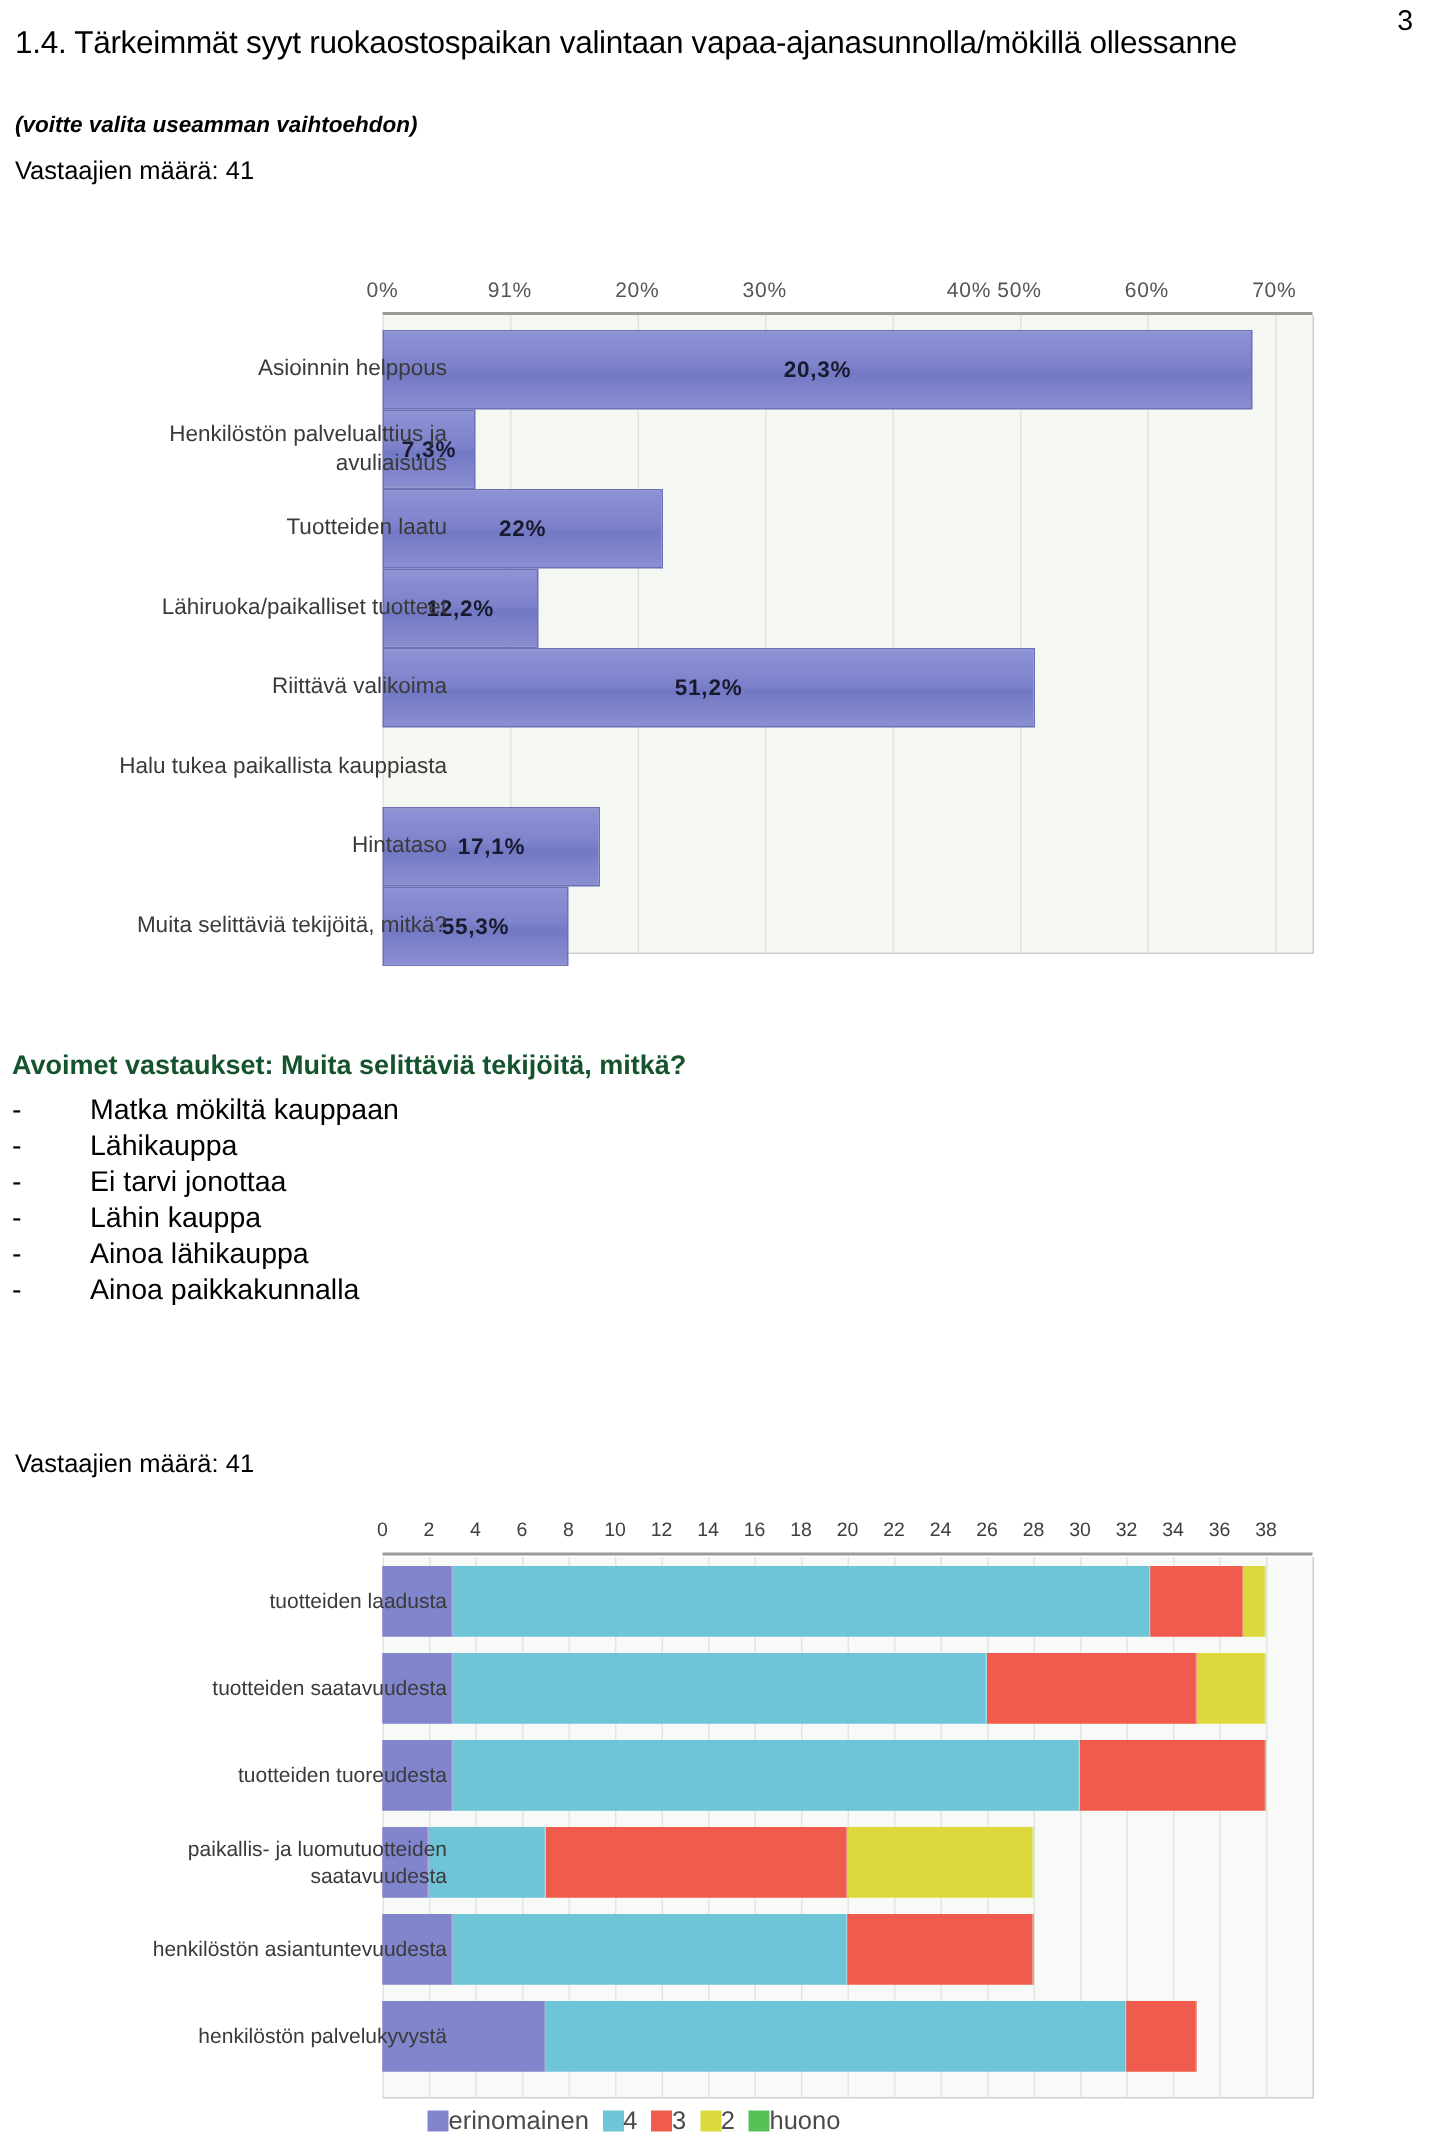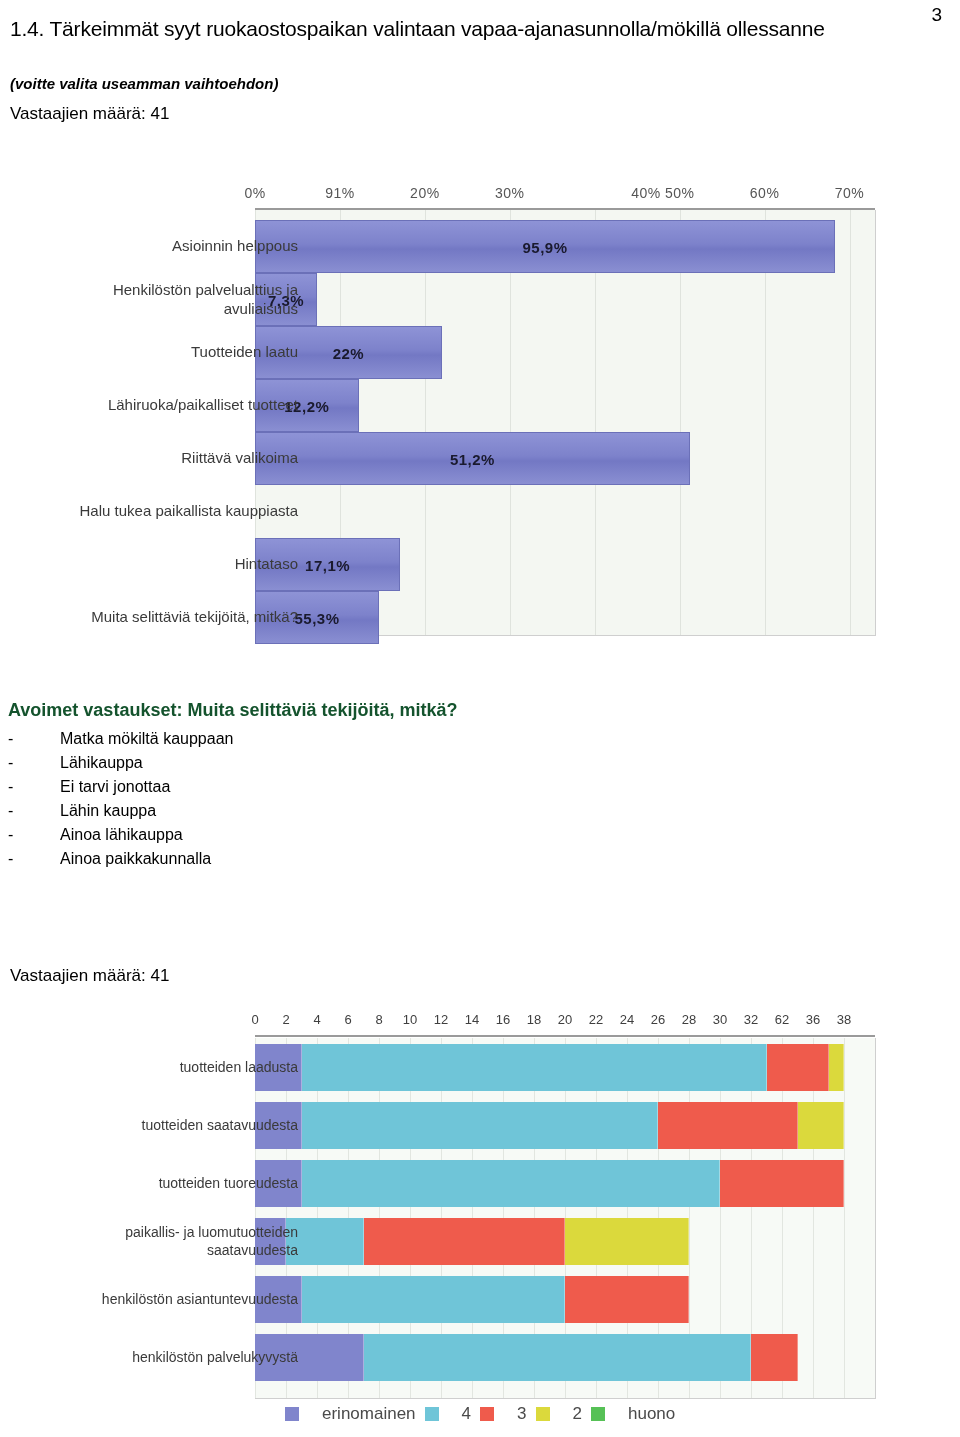--- a/index.html
+++ b/index.html
@@ -64,21 +64,21 @@
     position:absolute;right:662px;
     font-size:15px;line-height:19px;color:#3a3a3a;text-align:right;width:300px;
     white-space:pre-line;
   }
 
   
   .open-title{
     position:absolute;left:8px;top:700px;font-size:18px;font-weight:bold;color:#14532d;
   }
   .open-item{
-    position:absolute;left:8px;font-size:16px;color:#000;white-space:nowrap;
+    position:absolute;left:8px;font-size:19px;color:#000;white-space:nowrap;
   }
   .open-item .dash{display:inline-block;width:52px;}
 
   
   .q2-title{
     position:absolute;left:10px;top:930px;width:940px;
     font-size:21px;line-height:26px;color:#000;
   }
   .q2-count{
     position:absolute;left:10px;top:966px;font-size:17px;color:#000;
@@ -104,21 +104,21 @@
   .c2-seg{position:absolute;top:0;height:100%;box-sizing:border-box;}
   .c2-cat{
     position:absolute;right:662px;
     font-size:14px;line-height:18px;color:#3a3a3a;text-align:right;width:300px;
     white-space:pre-line;
   }
   .legend{
     position:absolute;left:285px;top:1404px;
     display:flex;align-items:center;gap:9px;font-size:17px;color:#4a4a4a;
   }
-  .legend-item{display:flex;align-items:center;gap:23px;}
+  .legend-item{display:flex;align-items:center;gap:0;}
   .legend-swatch{width:14px;height:14px;display:inline-block;}
 </style>
 </head>
 <body>
 
 <div class="page">
 
   <div class="page-number">3</div>
 
   <div class="q-title">1.4. Tärkeimmät syyt ruokaostospaikan valintaan vapaa-ajanasunnolla/mökillä ollessanne</div>
@@ -140,21 +140,21 @@
       <div class="c1-grid" style="left: 0px;"></div>
       <div class="c1-grid" style="left: 84.9315px;"></div>
       <div class="c1-grid" style="left: 169.863px;"></div>
       <div class="c1-grid" style="left: 254.795px;"></div>
       <div class="c1-grid" style="left: 339.726px;"></div>
       <div class="c1-grid" style="left: 424.658px;"></div>
       <div class="c1-grid" style="left: 509.589px;"></div>
       <div class="c1-grid" style="left: 594.521px;"></div>
       <div class="c1-row" style="top: 10px; width: 620px;">
         <div class="c1-bar" style="width: 580.082px;"></div>
-        <div class="c1-val" style="left: 290.041px; transform: translate(-50%, -50%);">95,9%</div>
+        <div class="c1-val" style="left: 290.041px; transform: translate(-50%, -50%);">20,3%</div>
       </div>
       <div class="c1-row" style="top: 63px; width: 620px;">
         <div class="c1-bar" style="width: 62px;"></div>
         <div class="c1-val" style="left: 31px; transform: translate(-50%, -50%);">7,3%</div>
       </div>
       <div class="c1-row" style="top: 116px; width: 620px;">
         <div class="c1-bar" style="width: 186.849px;"></div>
         <div class="c1-val" style="left: 93.4247px; transform: translate(-50%, -50%);">22%</div>
       </div>
       <div class="c1-row" style="top: 169px; width: 620px;">
@@ -198,21 +198,21 @@
       <div class="c2-tick" style="left: 217px;">14</div>
       <div class="c2-tick" style="left: 248px;">16</div>
       <div class="c2-tick" style="left: 279px;">18</div>
       <div class="c2-tick" style="left: 310px;">20</div>
       <div class="c2-tick" style="left: 341px;">22</div>
       <div class="c2-tick" style="left: 372px;">24</div>
       <div class="c2-tick" style="left: 403px;">26</div>
       <div class="c2-tick" style="left: 434px;">28</div>
       <div class="c2-tick" style="left: 465px;">30</div>
       <div class="c2-tick" style="left: 496px;">32</div>
-      <div class="c2-tick" style="left: 527px;">62</div>
+      <div class="c2-tick" style="left: 527px;">34</div>
       <div class="c2-tick" style="left: 558px;">36</div>
       <div class="c2-tick" style="left: 589px;">38</div>
     </div>
   <div class="chart2-plotline"></div>
   <div class="chart2" id="chart2">
       <div class="c2-grid" style="left: 0px;"></div>
       <div class="c2-grid" style="left: 31px;"></div>
       <div class="c2-grid" style="left: 62px;"></div>
       <div class="c2-grid" style="left: 93px;"></div>
       <div class="c2-grid" style="left: 124px;"></div>

